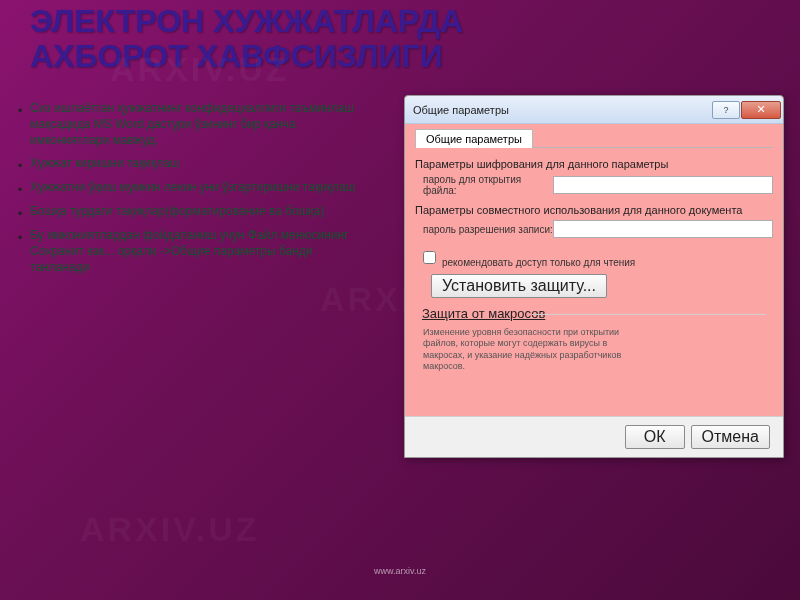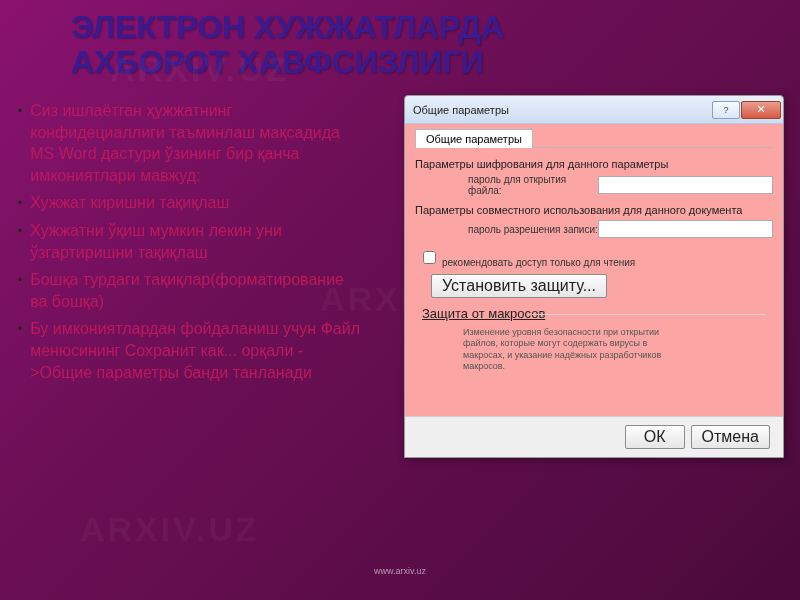--- a/index.html
+++ b/index.html
@@ -16,22 +16,21 @@
   color: rgba(255,255,255,0.04);
   font-size: 34px;
   font-weight: bold;
   letter-spacing: 3px;
   pointer-events: none;
 }
 .wm1 { top: 50px; left: 110px; }
 .wm2 { top: 280px; left: 320px; }
 .wm3 { top: 510px; left: 80px; }
 .header {
-  padding: 10px 30px 6px;
-  margin-left: 41px;
+  padding: 4px 30px 6px;
 }
 .header h1 {
   color: #3a1a8f;
   font-size: 32px;
   font-weight: bold;
   line-height: 1.1;
   text-shadow: 1px 1px 2px rgba(0,0,0,0.3);
 }
 .content {
   position: absolute;
@@ -45,22 +44,22 @@
   margin-bottom: 6px;
 }
 .bullet .dot {
   color: #222;
   font-size: 12px;
   margin-right: 8px;
   margin-top: 4px;
   flex-shrink: 0;
 }
 .bullet .txt {
-  color: #be185d;
-  font-size: 16px;
+  color: #14532d;
+  font-size: 12px;
   line-height: 1.35;
 }
 .footer-link {
   position: absolute;
   bottom: 24px;
   left: 50%;
   transform: translateX(-50%);
   color: rgba(255,255,255,0.55);
   font-size: 9px;
 }
@@ -132,21 +131,20 @@
 .group-label {
   font-size: 11px;
   color: #222;
   margin-bottom: 4px;
 }
 .field-row {
   display: flex;
   align-items: center;
   margin-bottom: 8px;
   padding-left: 8px;
-  margin-left: 45px;
 }
 .field-row .lbl {
   font-size: 10px;
   color: #333;
   width: 130px;
 }
 .txtinput {
   flex: 1;
   height: 18px;
   border: 1px solid #abadb3;
@@ -184,21 +182,20 @@
   right: 0;
   top: 50%;
   height: 1px;
   background: #cfcfcf;
 }
 .macro-row {
   display: flex;
   align-items: flex-start;
   padding-left: 8px;
   gap: 8px;
-  margin-left: 40px;
 }
 .macro-row .info {
   font-size: 9px;
   color: #555;
   line-height: 1.25;
   width: 220px;
 }
 .bottom-bar {
   border-top: 1px solid #cfcfcf;
   background: #f0f0f0;

